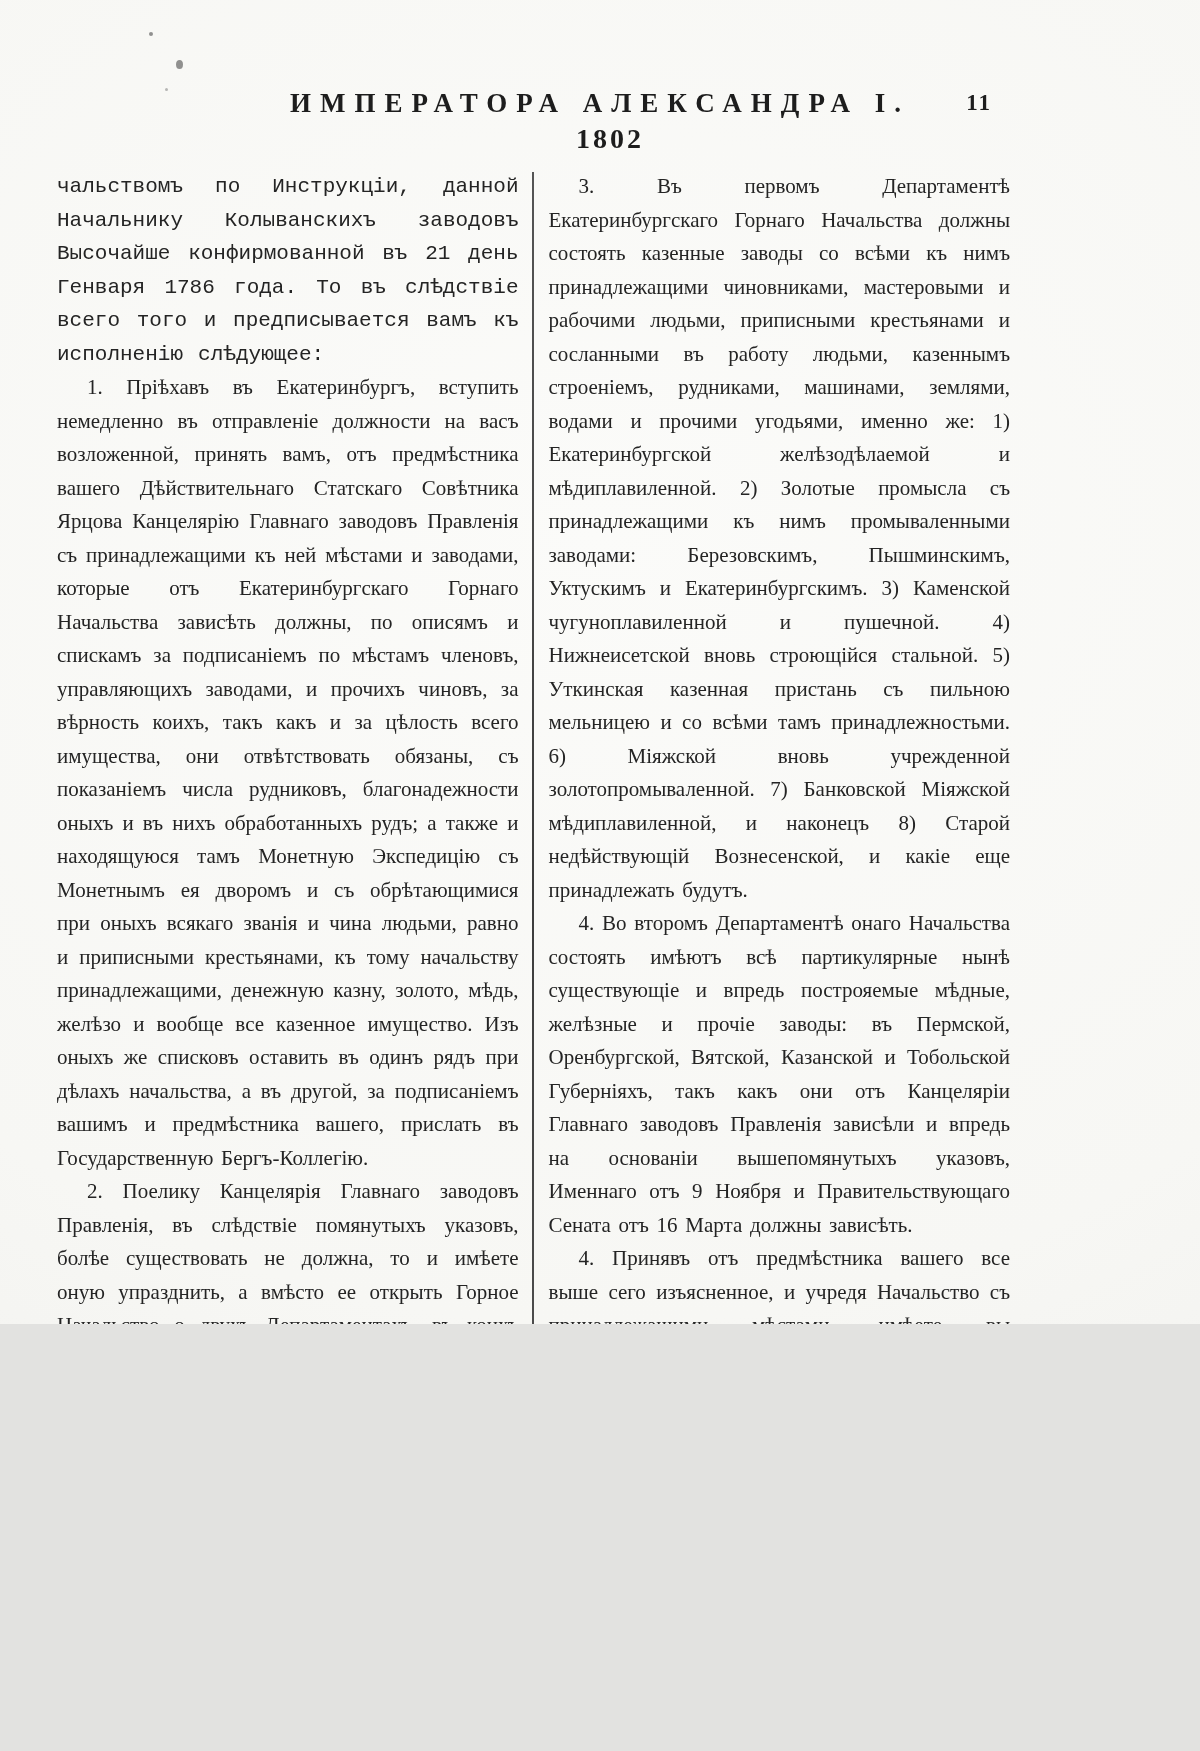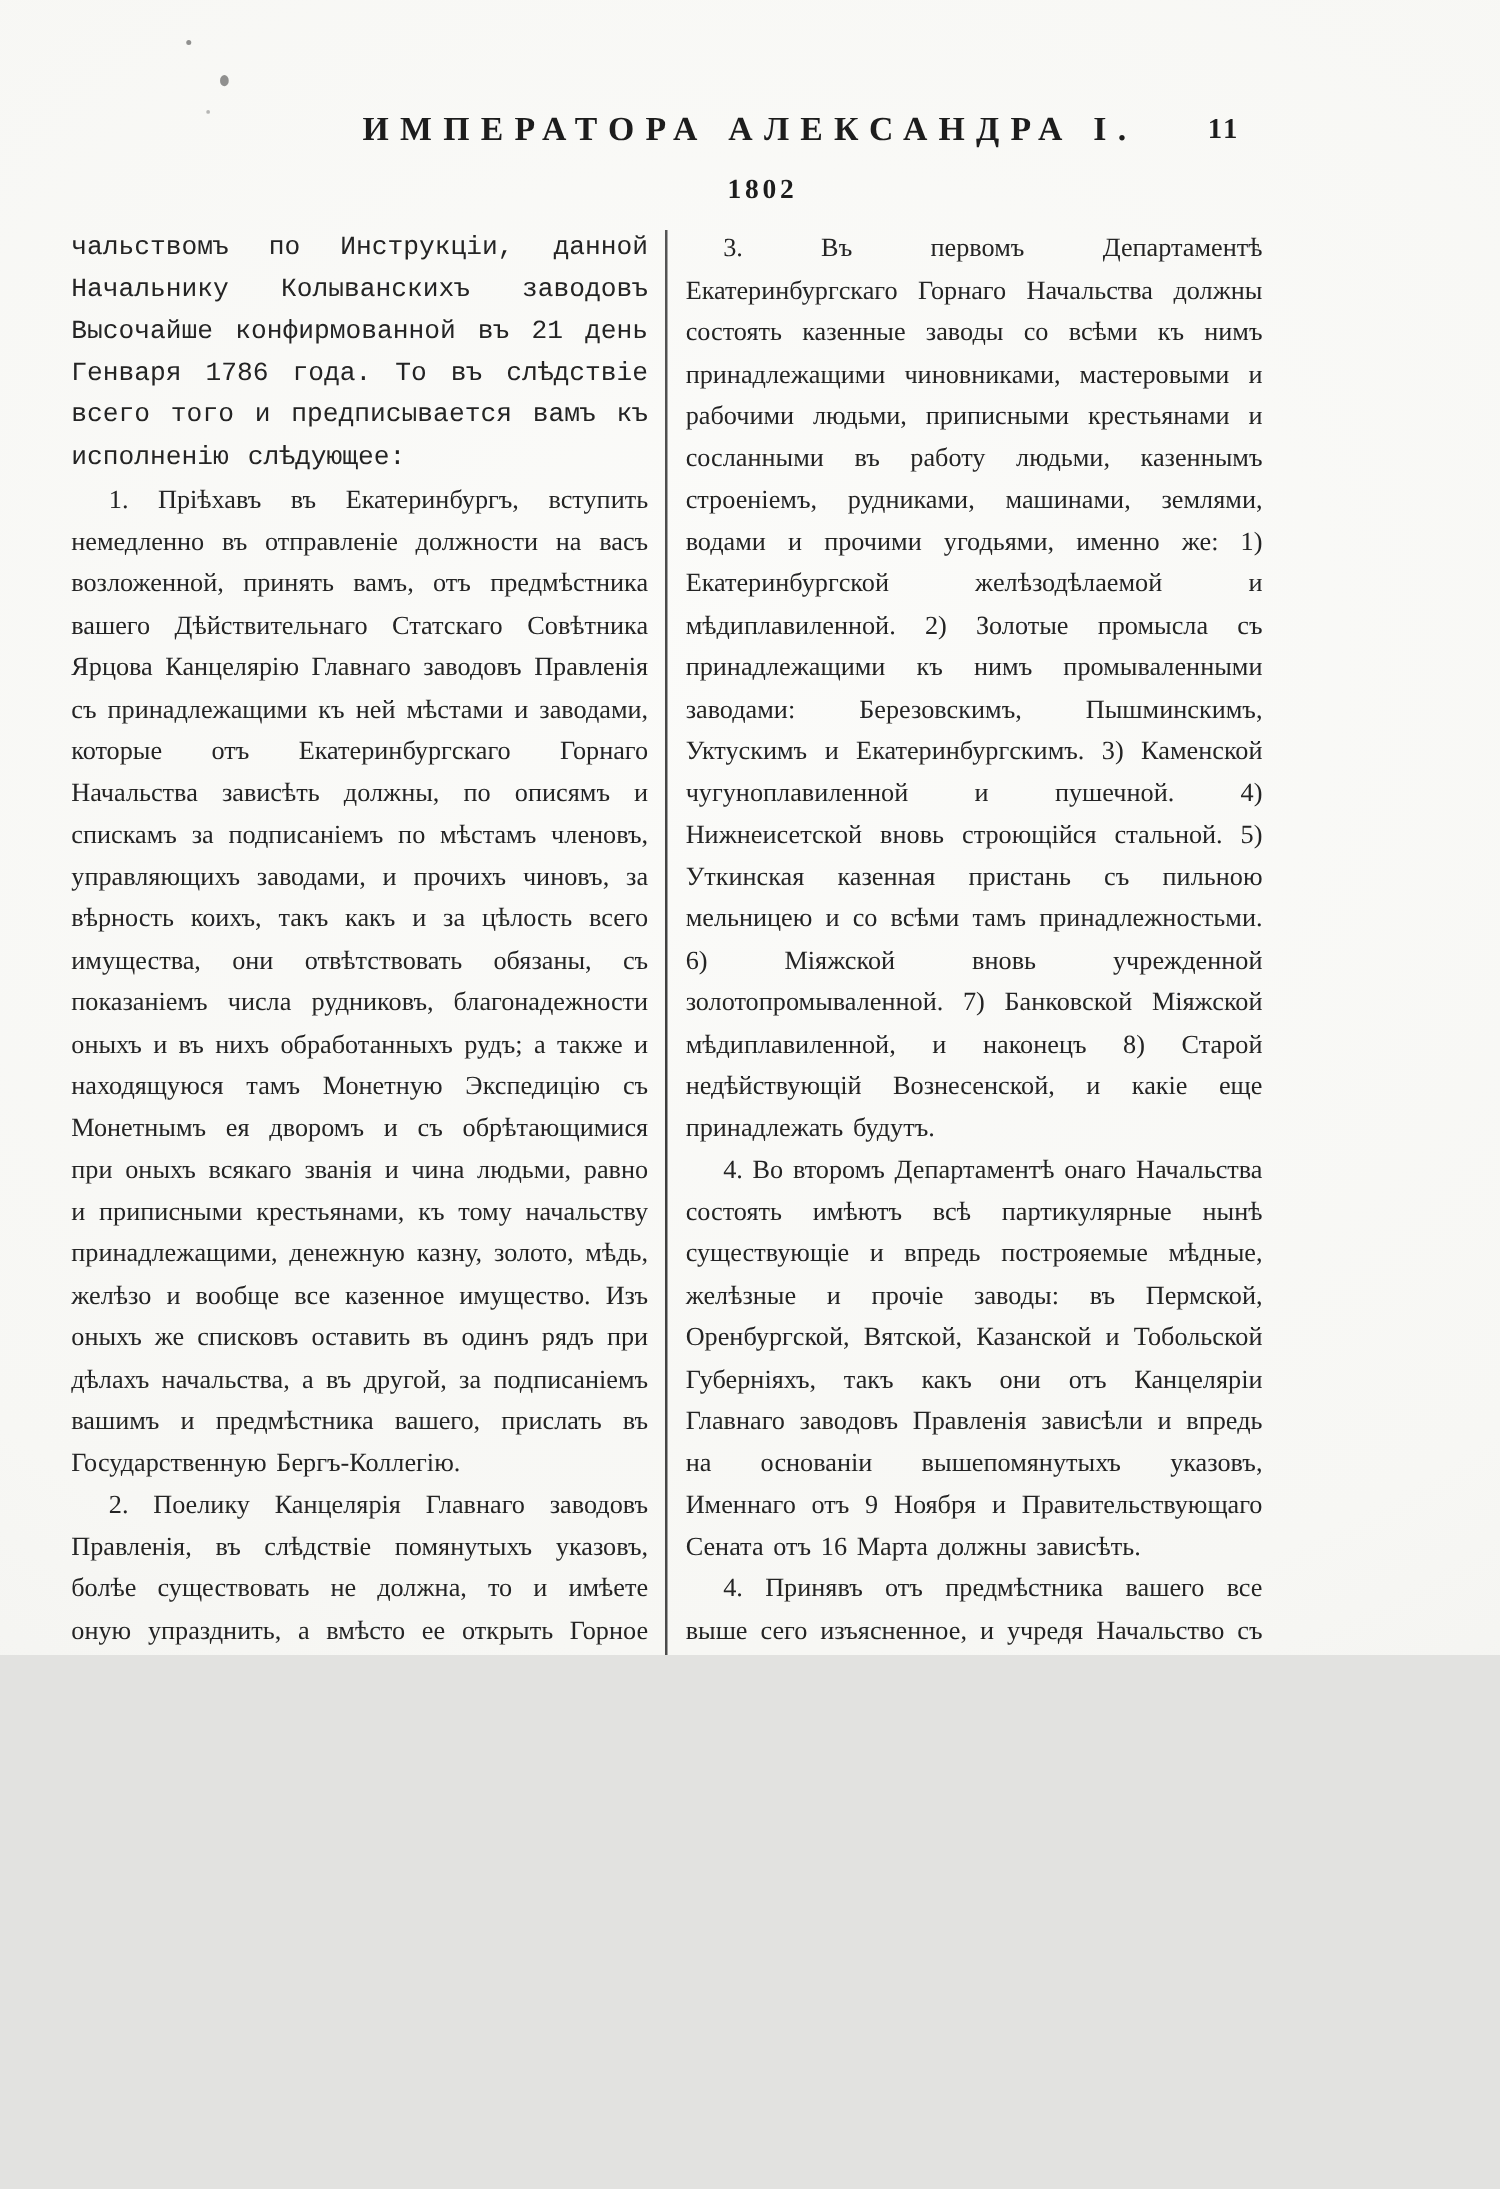--- a/index.html
+++ b/index.html
@@ -35,22 +35,22 @@
     position: absolute;
     top: 90px;
     right: 208px;
     font-size: 23px;
     font-weight: bold;
     letter-spacing: 2px;
     color: #1d1d1d;
   }
 
   .year {
-    margin-top: 16px;
-    font-size: 22px;
+    margin-top: 4px;
+    font-size: 28px;
     font-weight: bold;
     letter-spacing: 3px;
     line-height: 30px;
     color: #1d1d1d;
     padding-left: 20px;
   }
 
   .columns {
     display: flex;
     padding: 16px 190px 0 57px;

